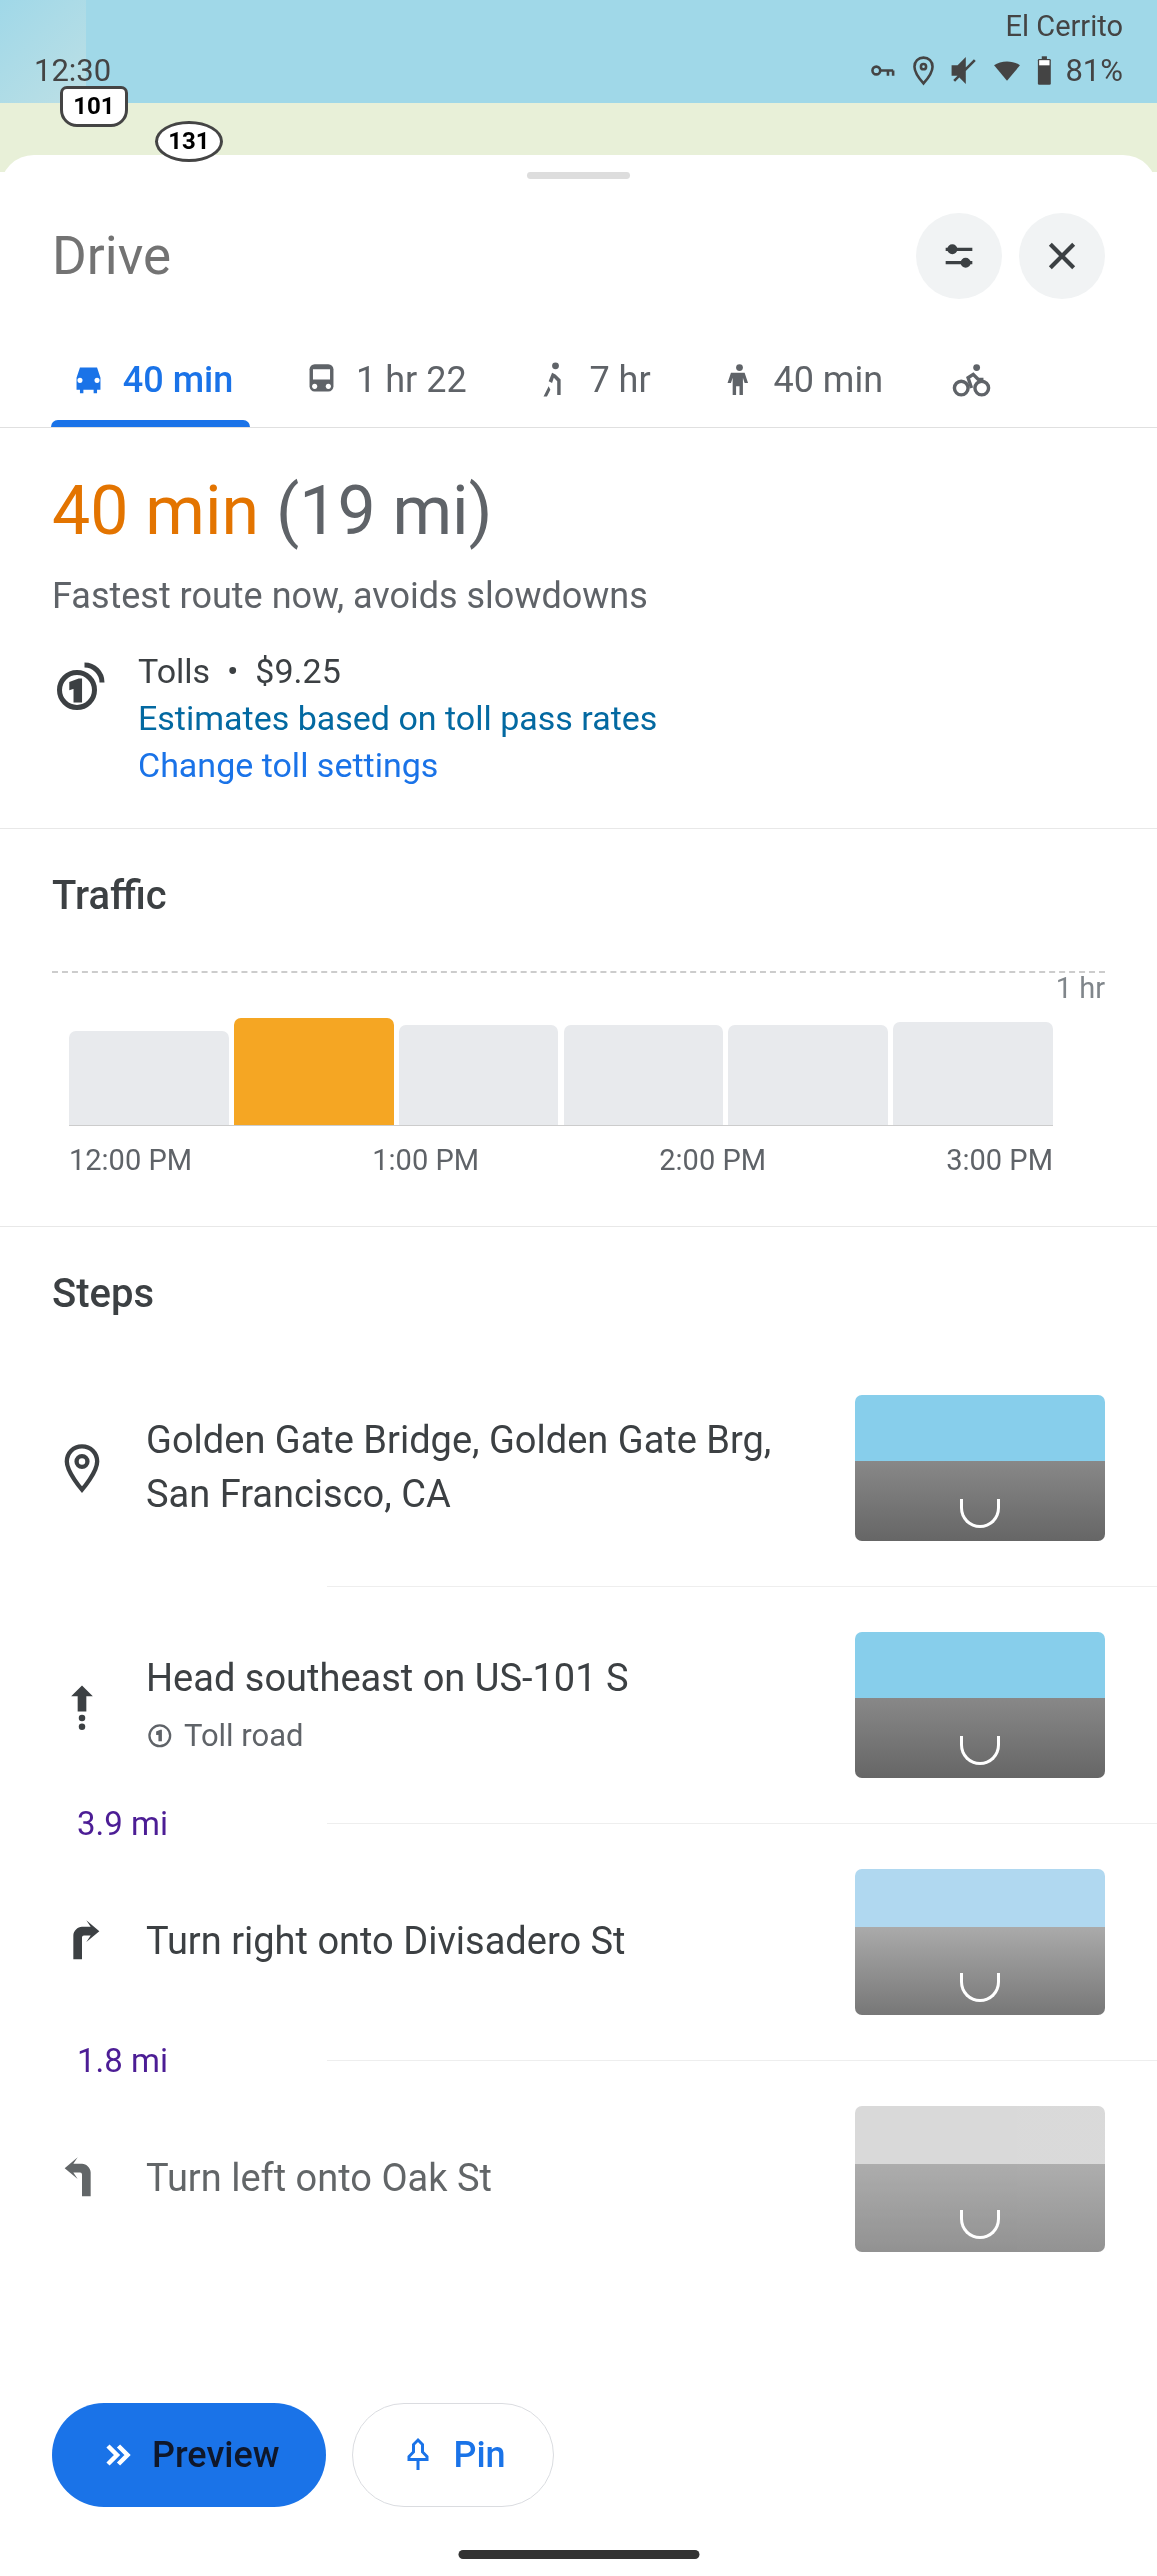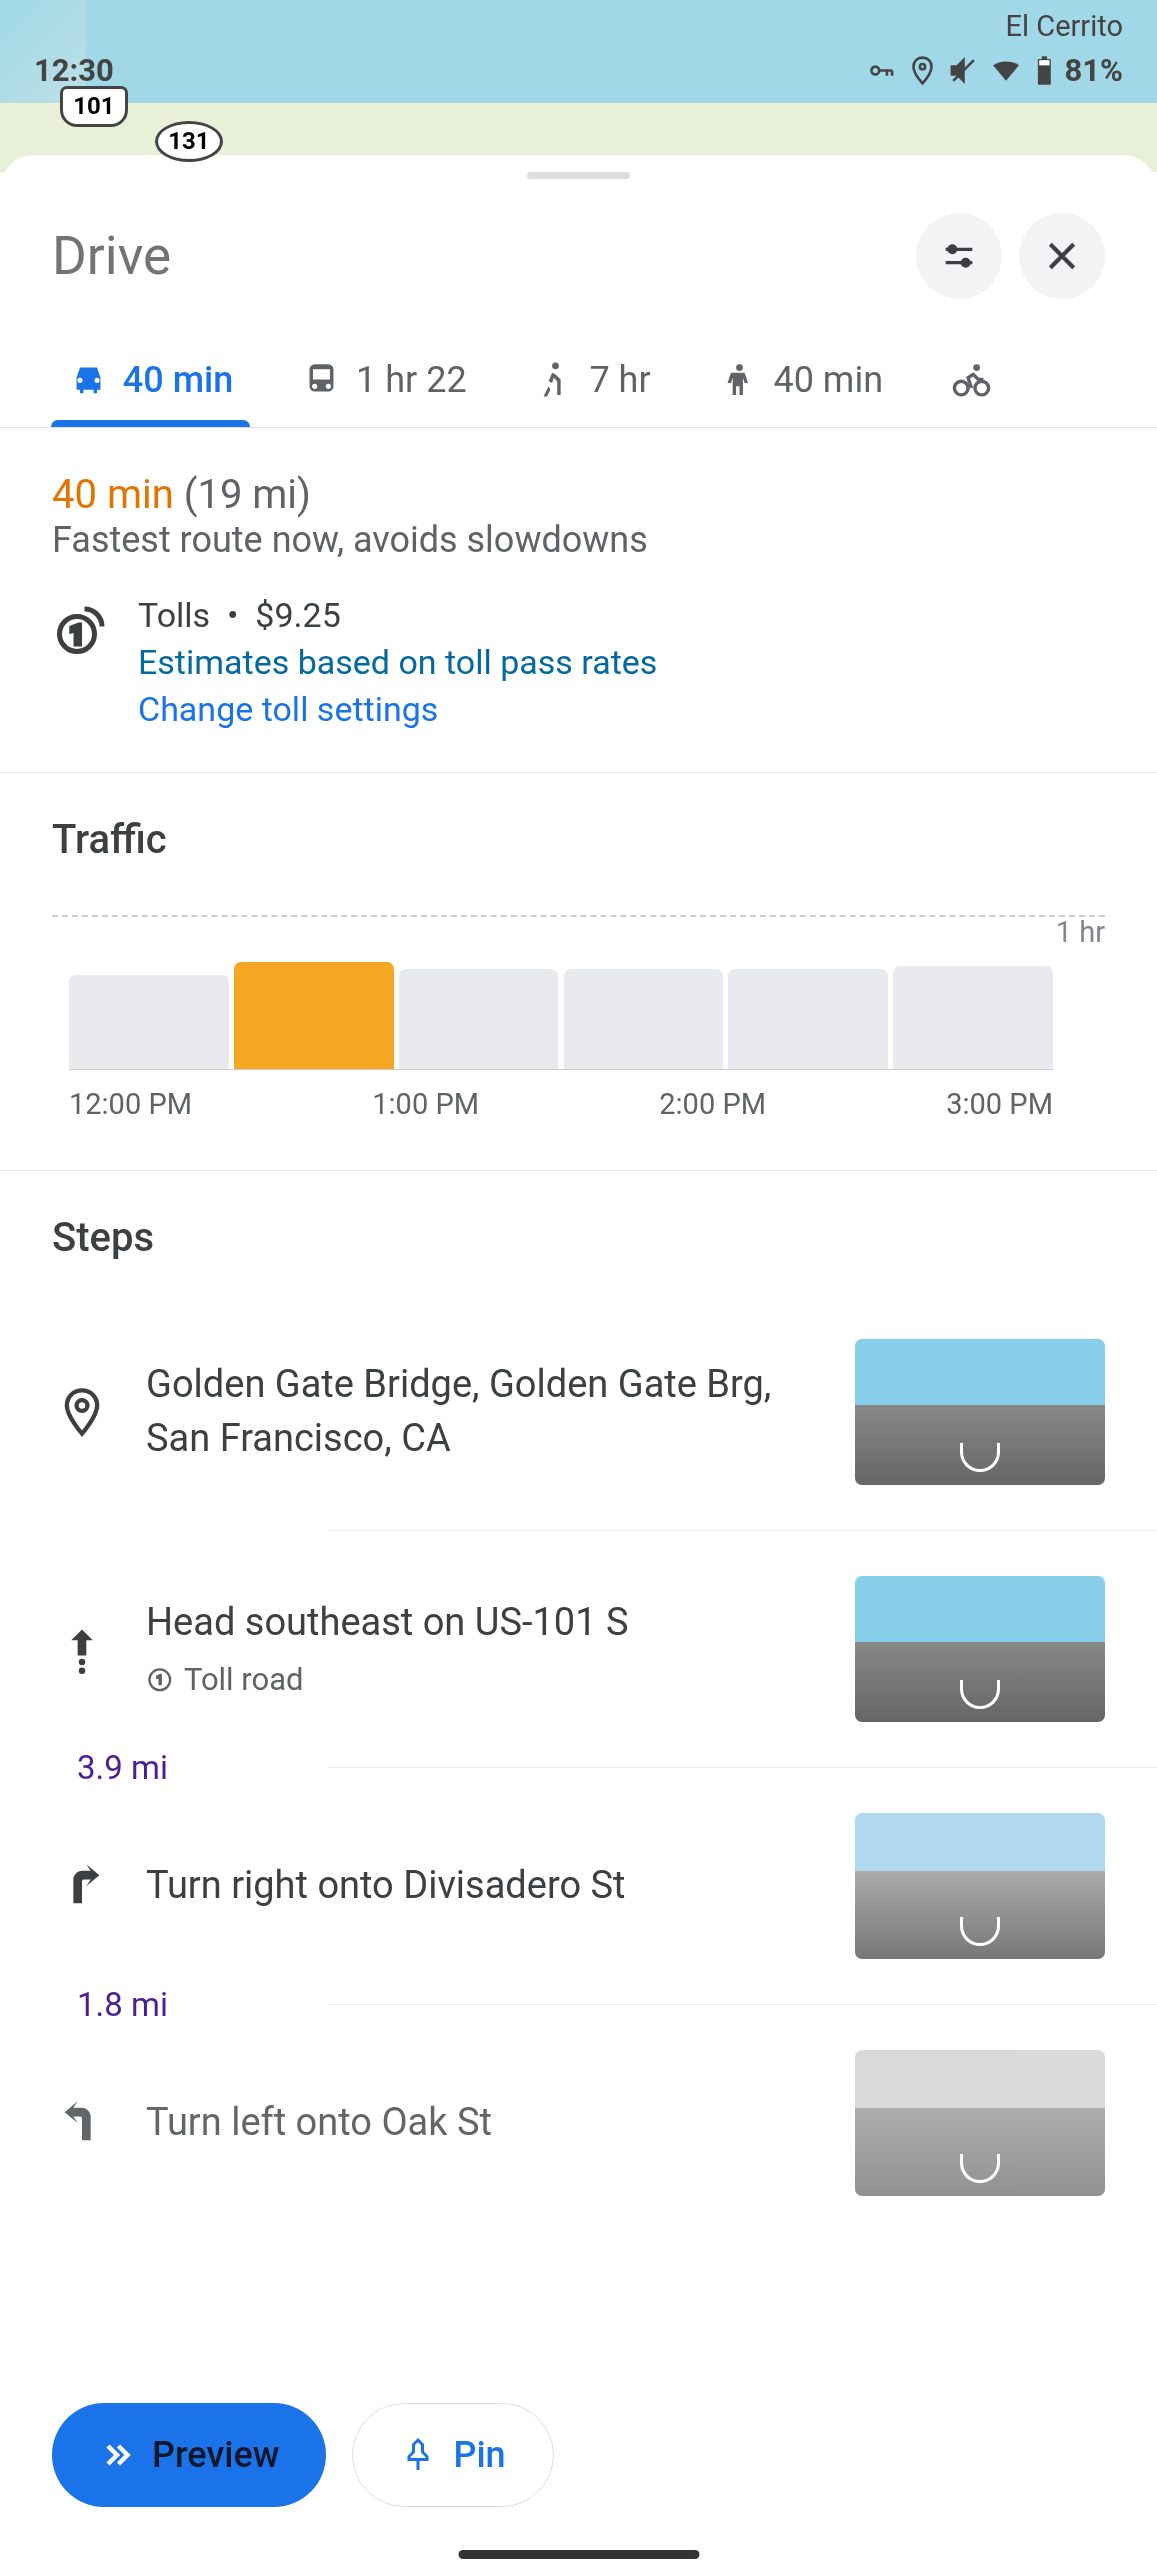--- a/index.html
+++ b/index.html
@@ -1,32 +1,32 @@
 <!DOCTYPE html>
 <html style="font-size:13.8px"><head>
 <meta charset="utf-8">
 <style>
 *{box-sizing:border-box;margin:0;padding:0;font-family:Roboto,-apple-system,BlinkMacSystemFont,sans-serif}
 body{width:1157px;height:2576px;background:#fff;overflow:hidden;position:relative}
 .map-bg{position:absolute;top:0;left:0;right:0;height:172px;background:linear-gradient(135deg,#a0d8e8 0%,#f0ede0 40%,#c5e8c5 60%,#a0d8e8 100%);overflow:hidden}
 .map-bg::before{content:"";position:absolute;top:0;left:86px;right:0;height:103px;background:#a0d8e8}
 .map-bg::after{content:"";position:absolute;bottom:0;left:0;right:0;height:69px;background:#e8f0d8}
-.status-bar{position:absolute;top:52px;left:0;right:0;display:flex;justify-content:space-between;padding:0 34px;z-index:10;font-size:31px;font-weight:700;color:#444}
+.status-bar{position:absolute;top:52px;left:0;right:0;display:flex;justify-content:space-between;padding:0 34px;z-index:10;font-size:31px;font-weight:400;color:#444}
 .status-right{display:flex;align-items:center;gap:10.3px}
 .sheet{position:absolute;top:155px;left:0;right:0;bottom:0;background:#fff;border-radius:34px 34px 0 0;padding-top:17px}
 .drag-handle{width:103px;height:6.9px;background:#ddd;border-radius:3.4px;margin:0 auto 34px}
 .header{display:flex;align-items:center;padding:0 52px;margin-bottom:34px}
 .title{font-size:53px;font-weight:400;flex:1;color:#737373}
 .icon-btn{width:86px;height:86px;border-radius:50%;background:#f1f3f4;display:flex;align-items:center;justify-content:center;margin-left:17px;cursor:pointer}
 .tabs{display:flex;padding:0 34px;border-bottom:0.9px solid #e0e0e0;overflow:hidden}
 .tab{display:flex;align-items:center;gap:13.8px;padding:26px 34px;font-size:36px;color:#5f6368;position:relative;cursor:pointer}
 .tab.active{color:#1a73e8;font-weight:500}
 .tab.active::after{content:"";position:absolute;bottom:0;left:17px;right:17px;height:6.9px;background:#1a73e8;border-radius:6.9px 6.9px 0 0}
 .summary{padding:43px 52px;border-bottom:0.9px solid #e8e8e8}
-.time-dist{font-size:40px;margin-bottom:1px}
+.time-dist{font-size:68px;margin-bottom:24px}
 .time{color:#e37400;font-weight:400}
 .dist{color:#5f6368}
 .desc{font-size:36px;color:#5f6368;margin-bottom:34px}
 .tolls-row{display:flex;gap:26px;align-items:flex-start}
 .toll-icon{width:60px;height:60px;flex-shrink:0;margin-top:4.3px}
 .tolls-info{font-size:34px}
 .tolls-line{color:#3c4043;margin-bottom:6.9px}
 .tolls-sub{color:#0369a1;margin-bottom:6.9px}
 .tolls-link{color:#1a73e8;cursor:pointer}
 .traffic{padding:43px 52px 49px;border-bottom:0.9px solid #e8e8e8}

